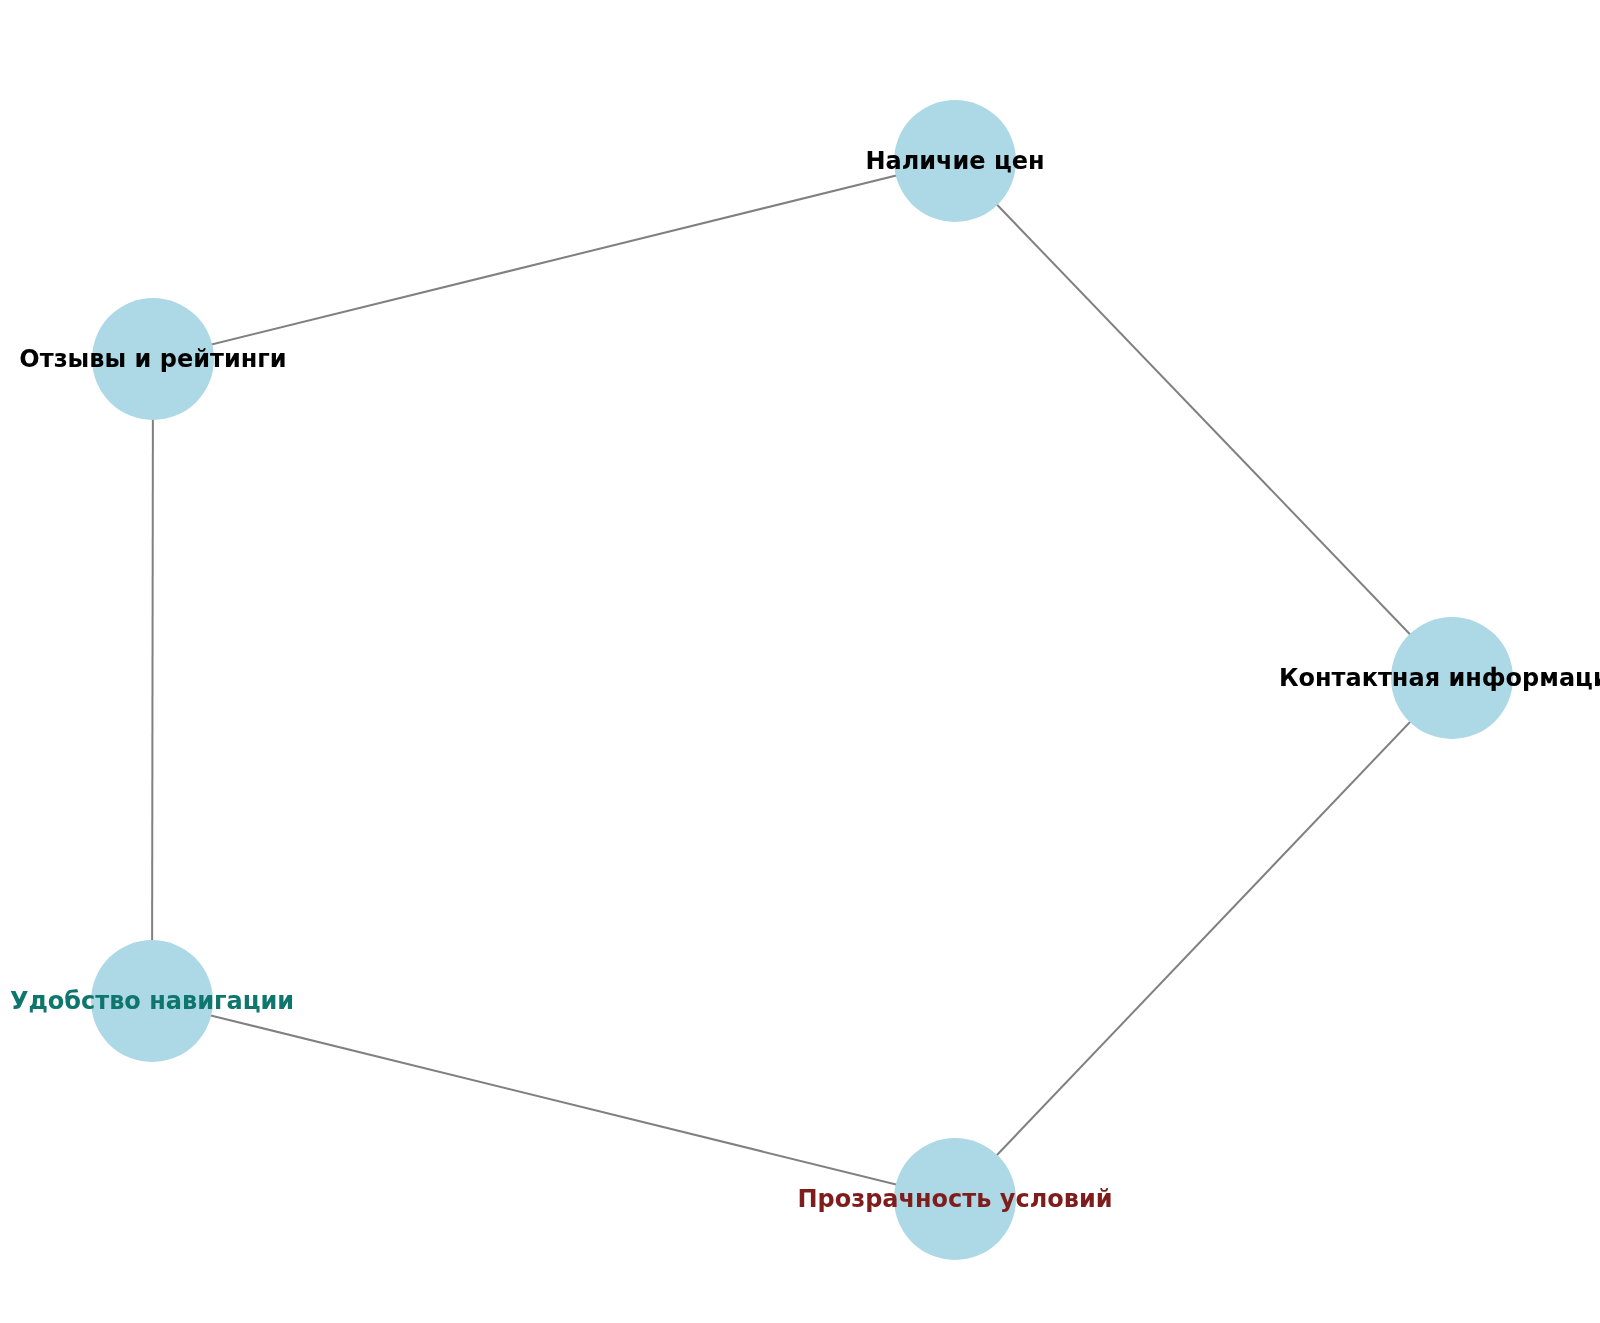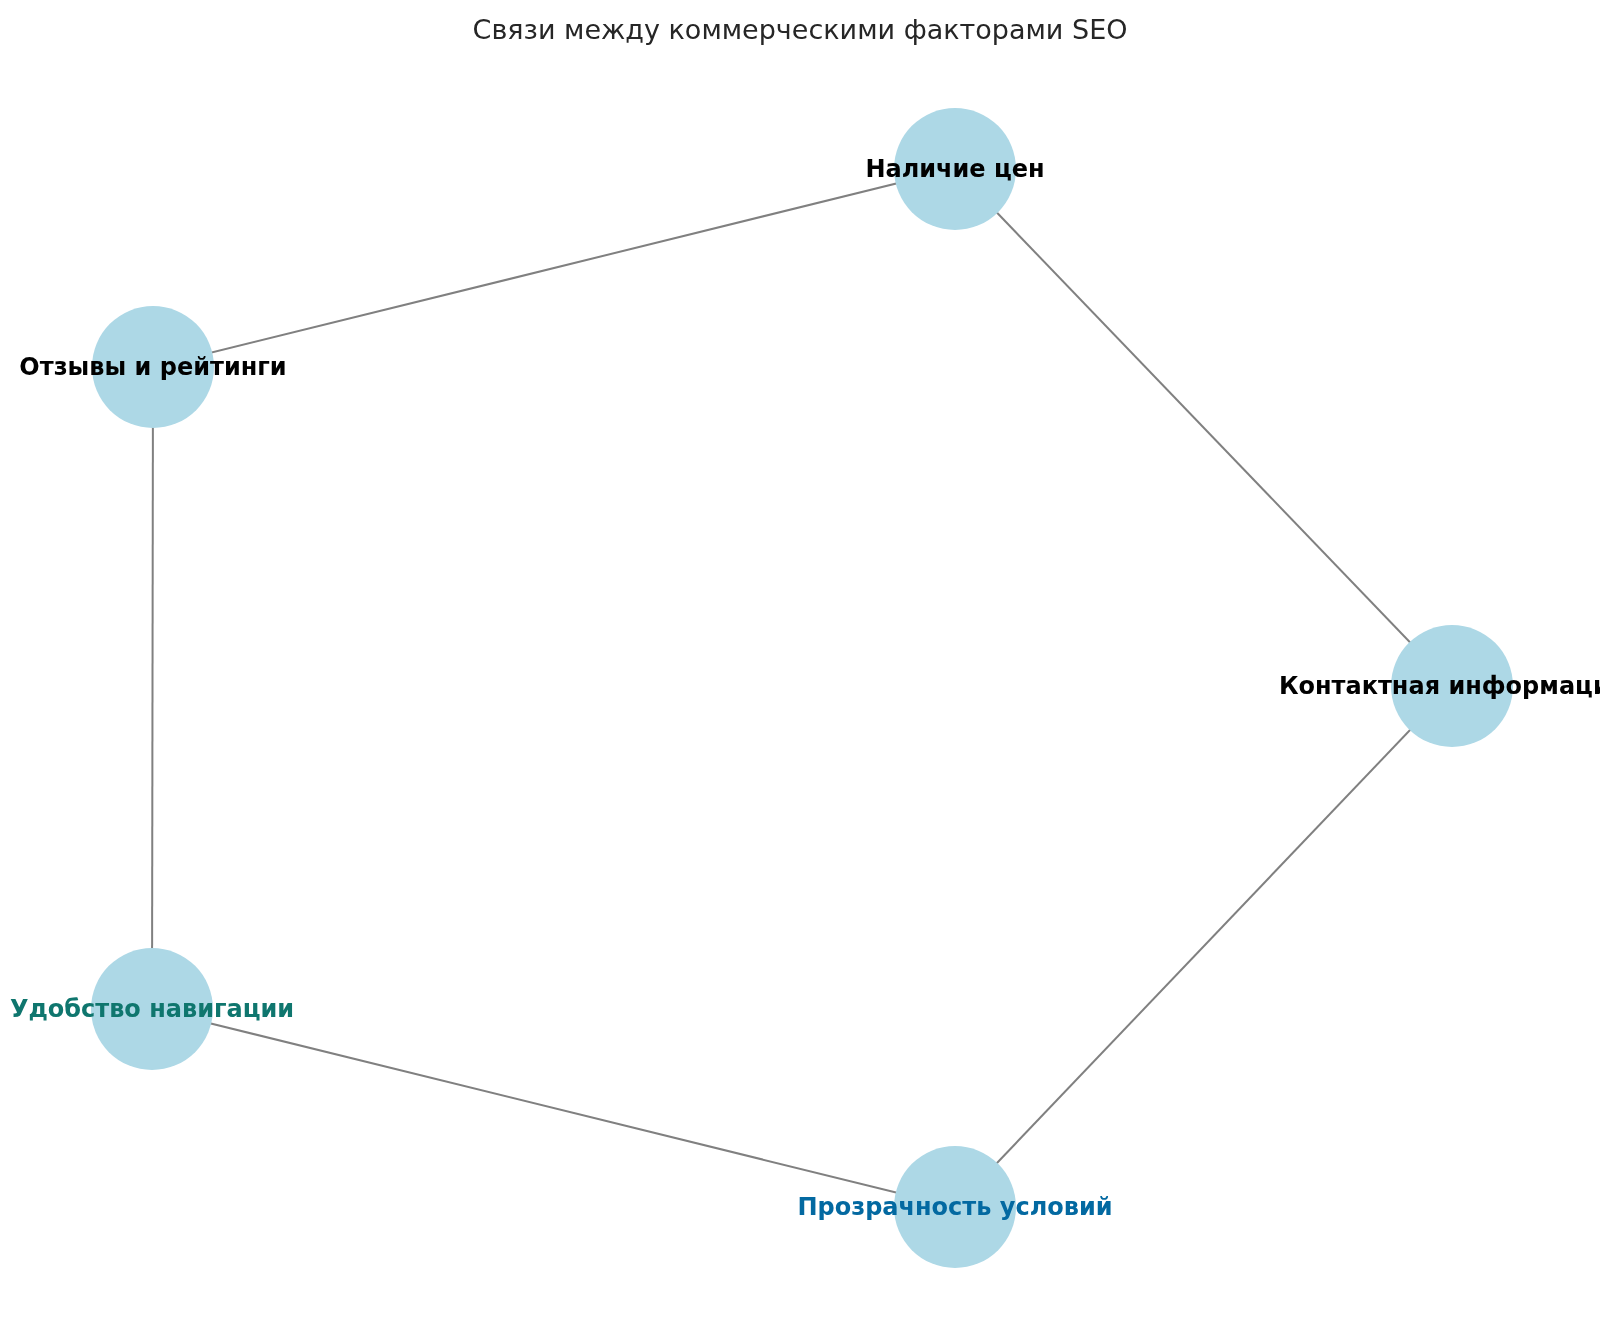--- a/index.html
+++ b/index.html
@@ -21,21 +21,21 @@
     left: 0;
     width: 100%;
     text-align: center;
     font-size: 27px;
     font-weight: 400;
     color: #262626;
     margin: 0;
   }
   #graph-canvas {
     position: absolute;
-    top: 8px;
+    top: 0;
     left: 0;
     width: 1600px;
     height: 1315px;
     text-decoration: underline;
   }
   #edges-svg {
     position: absolute;
     top: 0;
     left: 0;
   }
@@ -49,33 +49,32 @@
     white-space: nowrap;
     font-size: 24px;
     font-weight: 700;
     line-height: 1.1;
   }
 </style>
 </head>
 <body>
 
 <div id="figure">
-  <h1 id="figure-title">Связи между коммерческими факторами SEO</h1>
   <div id="graph-canvas">
       <svg width="1600" height="1323" id="edges-svg">
         <line x1="955" y1="161" x2="153" y2="359" stroke="#808080" stroke-width="2"></line>
         <line x1="955" y1="161" x2="1452" y2="678" stroke="#808080" stroke-width="2"></line>
         <line x1="153" y1="359" x2="152" y2="1001" stroke="#808080" stroke-width="2"></line>
         <line x1="152" y1="1001" x2="955" y2="1199" stroke="#808080" stroke-width="2"></line>
         <line x1="955" y1="1199" x2="1452" y2="678" stroke="#808080" stroke-width="2"></line>
       </svg>
       <div class="node-circle" style="left: 894px; top: 100px; width: 122px; height: 122px; background: rgb(173, 216, 230);"></div>
       <div class="node-label" style="left: 955px; top: 161px; color: rgb(0, 0, 0);">Наличие цен</div>
       <div class="node-circle" style="left: 92px; top: 298px; width: 122px; height: 122px; background: rgb(173, 216, 230);"></div>
       <div class="node-label" style="left: 153px; top: 359px; color: rgb(0, 0, 0); text-align: right;">Отзывы и рейтинги</div>
       <div class="node-circle" style="left: 1391px; top: 617px; width: 122px; height: 122px; background: rgb(173, 216, 230);"></div>
       <div class="node-label" style="left: 1452px; top: 678px; color: rgb(0, 0, 0);">Контактная информация</div>
       <div class="node-circle" style="left: 91px; top: 940px; width: 122px; height: 122px; background: rgb(173, 216, 230);"></div>
       <div class="node-label" style="left: 152px; top: 1001px; color: #0f766e;">Удобство навигации</div>
       <div class="node-circle" style="left: 894px; top: 1138px; width: 122px; height: 122px; background: rgb(173, 216, 230);"></div>
-      <div class="node-label" style="left: 955px; top: 1199px; color: #0369a1;">Прозрачность условий</div>
+      <div class="node-label" style="left: 955px; top: 1199px; color: #7f1d1d;">Прозрачность условий</div>
     </div>
 </div>
 
 </body></html>

